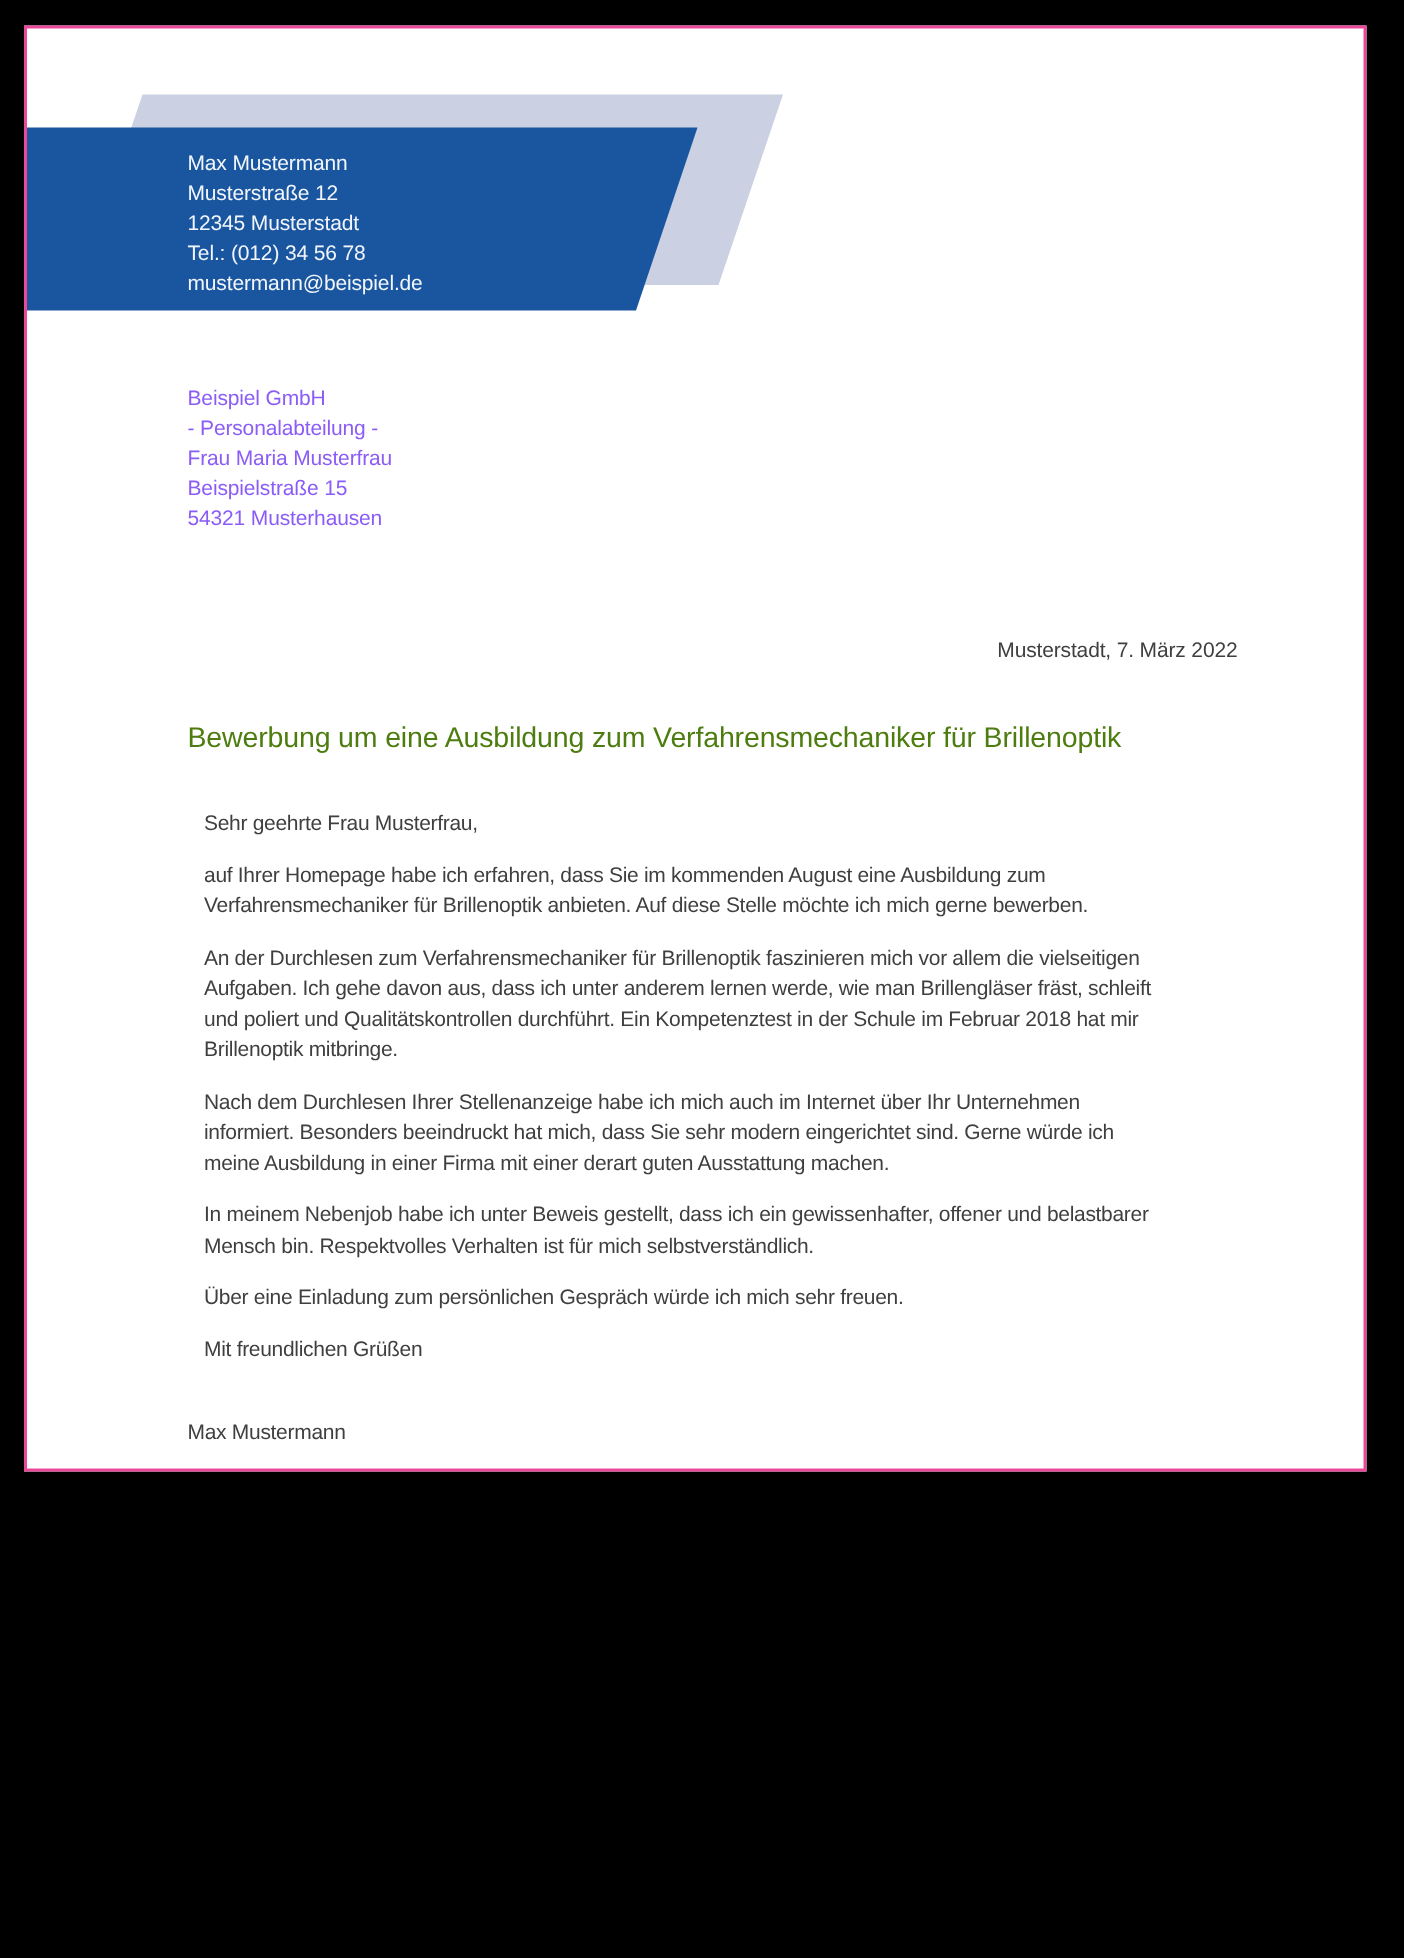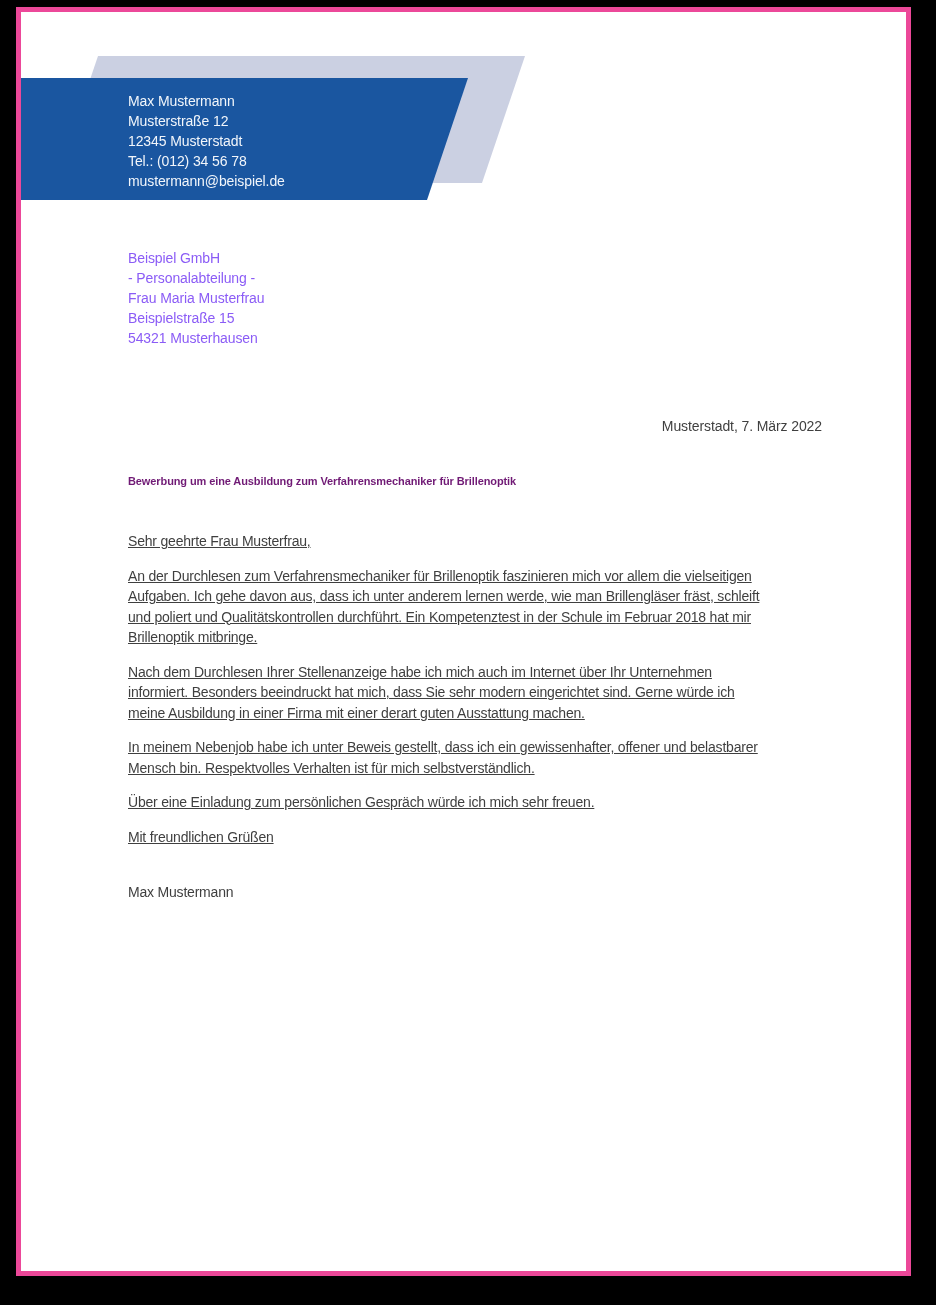--- a/index.html
+++ b/index.html
@@ -6,24 +6,24 @@
   body {
     width: 936px; height: 1305px;
     background: #000;
     font-family: "Liberation Sans", "DejaVu Sans", sans-serif;
     position: relative;
     overflow: hidden;
   }
   .stage { position: absolute; inset: 0; background: #000; }
   .paper {
     position: absolute;
-    left: 16px; top: 7px;
-    width: 895px; height: 1269px;
+    left: 16px; top: 17px;
+    width: 895px; height: 964px;
     background: #fff;
-    border: 5px solid #ec4899;
+    border: 2px solid #ec4899;
     box-sizing: border-box;
     overflow: hidden;
   }
   .header-art {
     position: absolute; left: 0; top: 0;
     width: 895px; height: 200px;
     display: block;
   }
   .sender {
     position: absolute; left: 107px; top: 79px;
@@ -39,32 +39,32 @@
   }
   .date {
     position: absolute; right: 84px; top: 404px;
     color: #3f3f3f;
     font-size: 14px; line-height: 20px;
     text-align: center;
     letter-spacing: -0.1px;
   }
   .subject {
     position: absolute; left: 107px; top: 463px;
-    color: #701a75;
-    font-size: 11px; font-weight: bold;
+    color: #4d7c0f;
+    font-size: 19px; font-weight: normal;
     letter-spacing: -0.1px;
   }
   .letter-body {
     position: absolute; left: 107px; top: 519px;
     width: 730px;
     color: #3f3f3f;
     font-size: 14px; line-height: 20.5px;
     letter-spacing: -0.2px;
   }
-  .para { margin: 0 0 14px 0; padding: 0; text-decoration: underline; }
+  .para { margin: 0 0 14px 11px; padding: 0; }
   .para .ln { display: block; white-space: nowrap; }
   .signature { margin-top: 35px; }
 </style>
 </head>
 <body>
 
 <div class="stage">
   <div class="paper">
 
     <svg class="header-art" viewBox="0 0 895 200" xmlns="http://www.w3.org/2000/svg" aria-hidden="true">
@@ -91,20 +91,24 @@
     <div class="date">Musterstadt, 7. März 2022</div>
 
     <div class="subject">Bewerbung um eine Ausbildung zum Verfahrensmechaniker für Brillenoptik</div>
 
     <div class="letter-body">
 
       <p class="para">
         <span class="ln">Sehr geehrte Frau Musterfrau,</span>
       </p>
 
+      <p class="para">
+        <span class="ln">auf Ihrer Homepage habe ich erfahren, dass Sie im kommenden August eine Ausbildung zum</span>
+        <span class="ln">Verfahrensmechaniker für Brillenoptik anbieten. Auf diese Stelle möchte ich mich gerne bewerben.</span>
+      </p>
 
       <p class="para">
         <span class="ln">An der Durchlesen zum Verfahrensmechaniker für Brillenoptik faszinieren mich vor allem die vielseitigen</span>
         <span class="ln">Aufgaben. Ich gehe davon aus, dass ich unter anderem lernen werde, wie man Brillengläser fräst, schleift</span>
         <span class="ln">und poliert und Qualitätskontrollen durchführt. Ein Kompetenztest in der Schule im Februar 2018 hat mir</span>
         <span class="ln">Brillenoptik mitbringe.</span>
       </p>
 
       <p class="para">
         <span class="ln">Nach dem Durchlesen Ihrer Stellenanzeige habe ich mich auch im Internet über Ihr Unternehmen</span>

